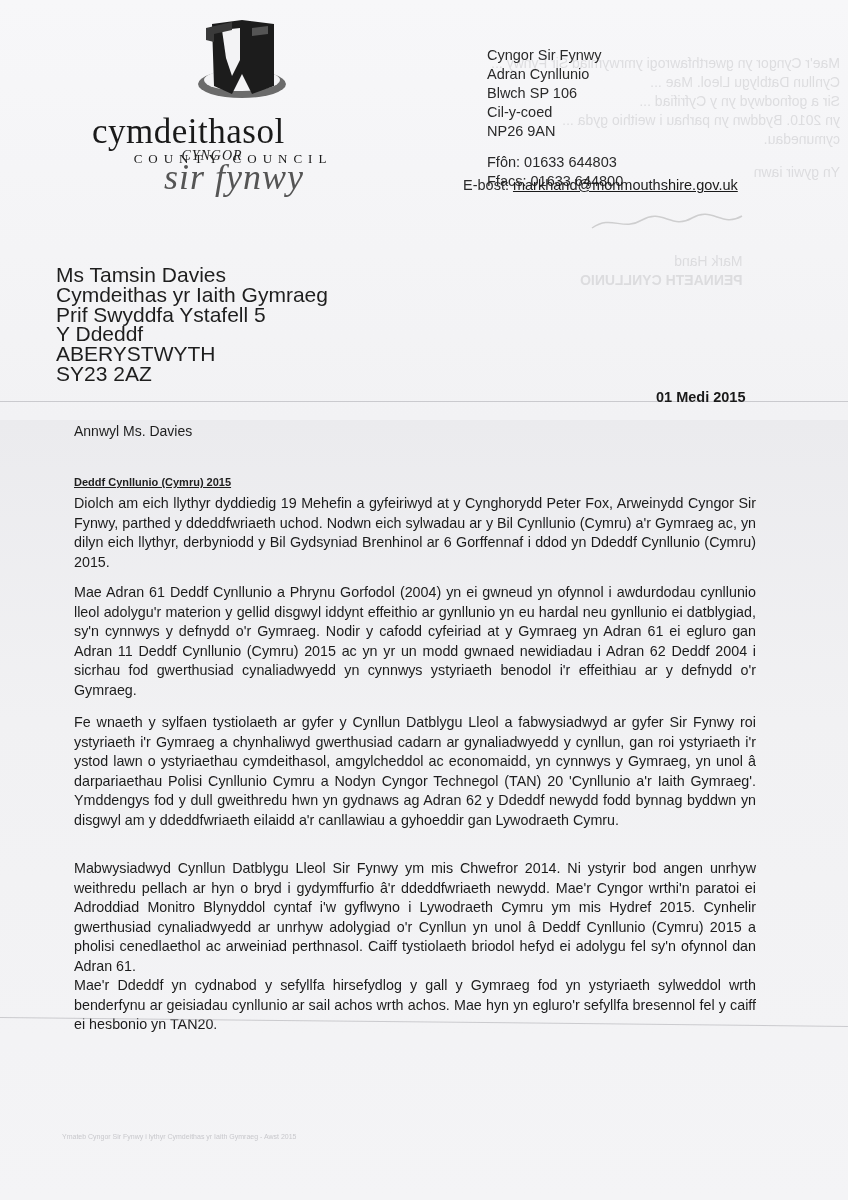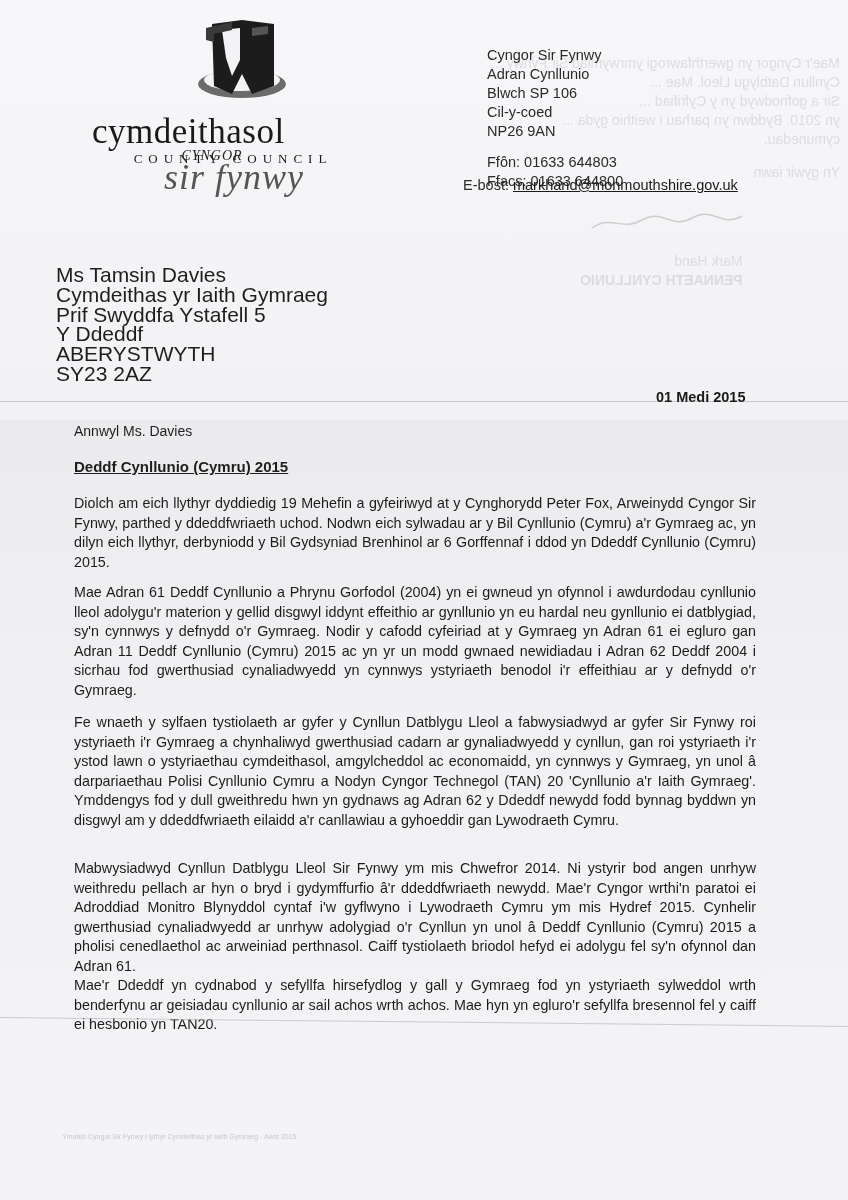--- a/index.html
+++ b/index.html
@@ -33,21 +33,21 @@
     font-style: italic; font-size: 36px; color: #555; letter-spacing: 1px; }
   
   .sender { position: absolute; left: 487px; top: 14px; font-size: 14.5px; line-height: 19px; color: #2a2a2a; margin-top: 32px; }
   .sender .gap { height: 12px; }
   .email { position: absolute; left: 463px; top: 177px; font-size: 14.5px; color: #2a2a2a; }
   .email a { color: #1a1a1a; text-decoration: underline; }
   
   .recipient { position: absolute; left: 56px; top: 233px; font-size: 21px; line-height: 19.8px; color: #1e1e1e; margin-top: 32px; }
   .date { position: absolute; left: 656px; top: 389px; font-weight: bold; font-size: 14.5px; color: #1a1a1a; }
   .salutation { position: absolute; left: 74px; top: 423px; font-size: 14px; }
-  .subject { position: absolute; left: 74px; top: 458px; font-size: 15px; font-weight: bold; text-decoration: underline; }
+  .subject { position: absolute; left: 74px; top: 476px; font-size: 11px; font-weight: bold; text-decoration: underline; }
   .para { position: absolute; left: 74px; width: 682px; font-size: 14.3px; line-height: 19.6px; text-align: justify; color: #1c1c1c; }
   .footer { position: absolute; left: 62px; top: 1133px; font-size: 7px; color: #c8c8cc; }
   .sig { position: absolute; left: 582px; top: 210px; width: 170px; height: 24px; opacity: .35; }
 </style>
 </head>
 <body>
 
 <div class="page">
 
   <div class="bleed" style="left:580px; top:54px; width:260px;">

